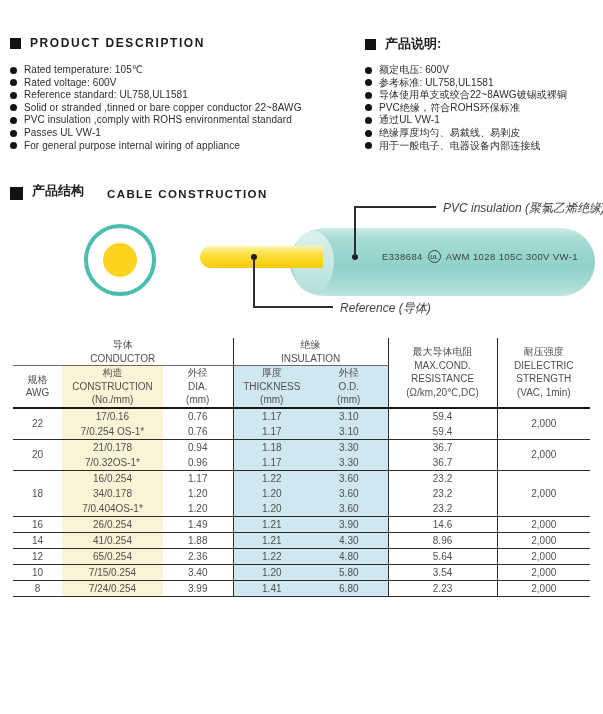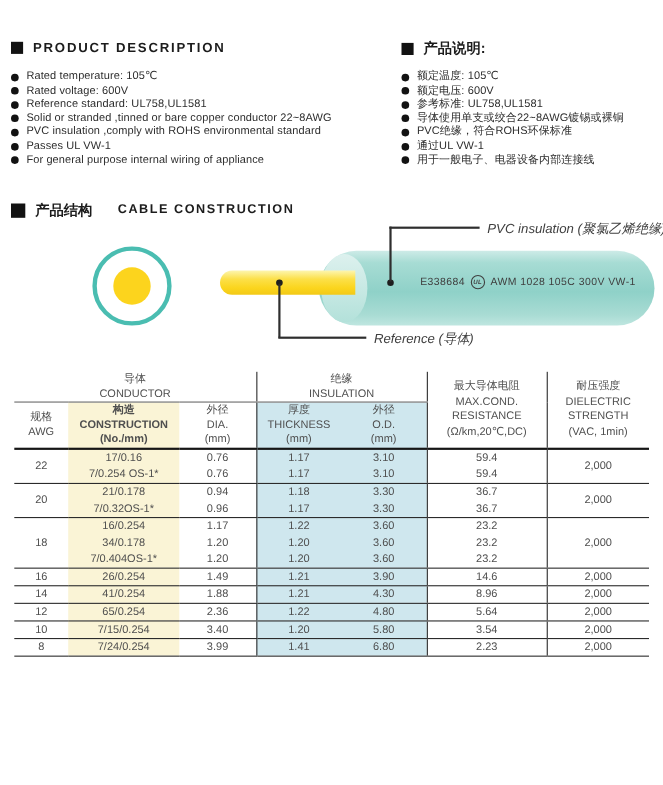--- a/index.html
+++ b/index.html
@@ -88,49 +88,49 @@
       </li>
     </ul>
 
   <div class="sec-title" style="left:365px; top:35px;text-align:right;">
     <span class="sq"></span>
     <span class="t-cn">产品说明:</span>
   </div>
   <ul class="bullets" style="left:365px; top:64px;">
       <li>
         <span class="dot"></span>
-        <span>额定温度: 105℃</span>
-      </li>
-      <li>
-        <span class="dot"></span>
         <span>额定电压: 600V</span>
       </li>
       <li>
         <span class="dot"></span>
         <span>参考标准: UL758,UL1581</span>
       </li>
       <li>
         <span class="dot"></span>
         <span>导体使用单支或绞合22~8AWG镀锡或裸铜</span>
       </li>
       <li>
         <span class="dot"></span>
         <span>PVC绝缘，符合ROHS环保标准</span>
       </li>
       <li>
         <span class="dot"></span>
         <span>通过UL VW-1</span>
       </li>
       <li>
         <span class="dot"></span>
+        <span>绝缘厚度均匀、易裁线、易剥皮</span>
+      </li>
+      <li>
+        <span class="dot"></span>
         <span>用于一般电子、电器设备内部连接线</span>
       </li>
     </ul>
 
-  <div class="sec-title" style="left:10px; top:182px;">
+  <div class="sec-title" style="left:10px; top:182px;align-items:flex-end;">
     <span class="sq" style="width:13px;height:13px;flex-basis:13px;"></span>
     <span class="t-cn">产品结构</span>
     <span class="t-en2">CABLE CONSTRUCTION</span>
   </div>
 
   <div class="xsec-outer"></div>
   <div class="xsec-core"></div>
 
   <div class="ins-body"></div>
   <div class="ins-face"></div>
@@ -174,21 +174,21 @@
 RESISTANCE
 (Ω/km,20℃,DC)</th>
           <th class="span2 v1" rowspan="2" style="white-space: pre-line;">耐压强度
 DIELECTRIC
 STRENGTH
 (VAC, 1min)</th>
         </tr>
         <tr>
           <th class="colhd" style="white-space: pre-line;">规格
 AWG</th>
-          <th class="colhd bg-y" style="white-space: pre-line; font-weight: bold;">构造
+          <th class="colhd bg-y" style="white-space: pre-line;">构造
 CONSTRUCTION
 (No./mm)</th>
           <th class="colhd" style="white-space: pre-line;">外径
 DIA.
 (mm)</th>
           <th class="colhd bg-b v1" style="white-space: pre-line;">厚度
 THICKNESS
 (mm)</th>
           <th class="colhd bg-b" style="white-space: pre-line;">外径
 O.D.

